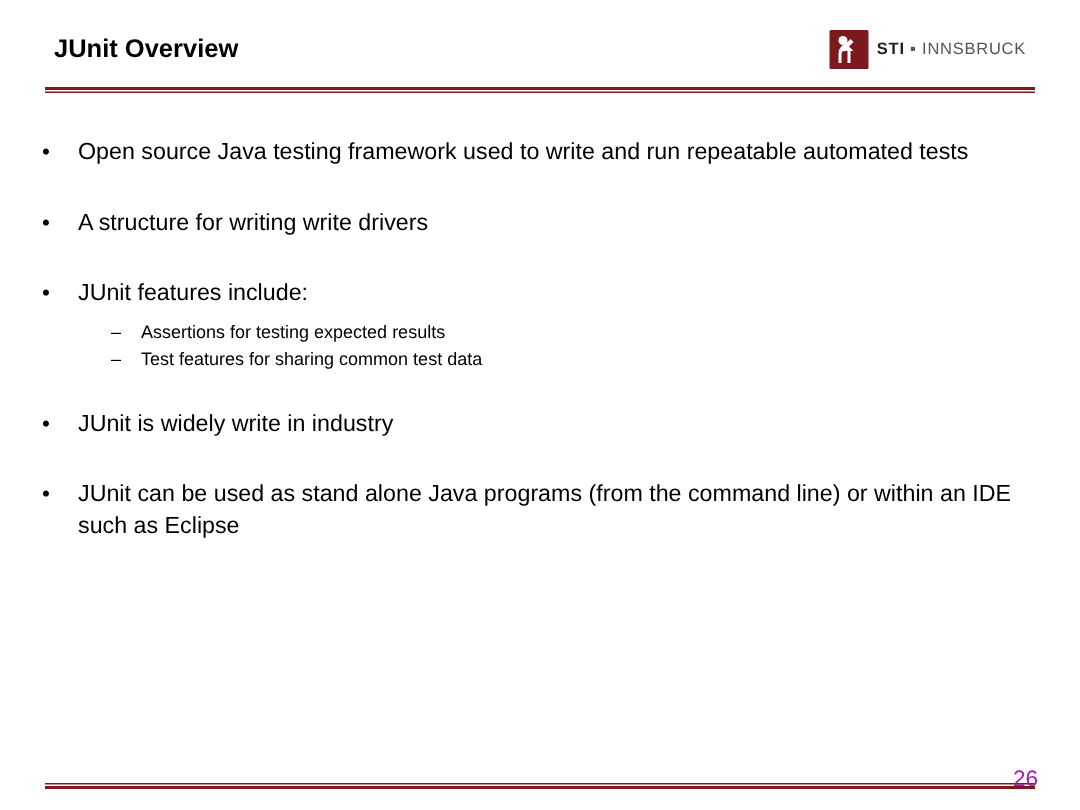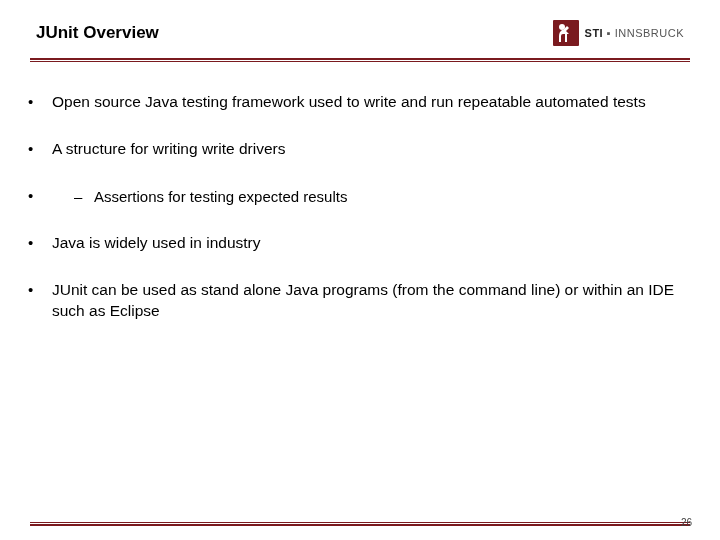--- a/index.html
+++ b/index.html
@@ -73,43 +73,43 @@
     font-size: 15px;
   }
   ul.sub {
     list-style: none;
     padding-left: 22px;
     margin-top: 6px;
   }
   ul.sub > li {
     position: relative;
     padding-left: 20px;
-    font-size: 15px;
+    font-size: 12px;
     line-height: 1.4;
     margin-bottom: 1px;
   }
   ul.sub > li::before {
     content: "–";
     position: absolute;
     left: 0;
     top: 0;
   }
   .footer {
     position: absolute;
     bottom: 14px;
     left: 0;
     right: 0;
   }
   .footer .rule-thin { margin-bottom: 1px; }
   .page-num {
     position: absolute;
     right: 28px;
     bottom: -2px;
-    font-size: 10px;
-    color: #404040;
+    font-size: 15px;
+    color: #a21caf;
   }
 </style>
 </head>
 <body>
 
 <div class="header">
   <div class="title">JUnit Overview</div>
   <div class="logo">
     <div class="logo-box">
       <svg width="22" height="22" viewBox="0 0 22 22">
@@ -125,25 +125,27 @@
 </div>
 
 <div class="rule-thick"></div>
 <div class="rule-thin"></div>
 
 <div class="content">
   <ul class="main">
     <li>Open source Java testing framework used to write and run repeatable automated tests</li>
     <li>A structure for writing write drivers</li>
     <li>
+      <span>JUnit features include:</span>
       <ul class="sub">
         <li>Assertions for testing expected results</li>
+        <li>Test features for sharing common test data</li>
       </ul>
     </li>
-    <li>Java is widely used in industry</li>
+    <li>JUnit is widely write in industry</li>
     <li>JUnit can be used as stand alone Java programs (from the command line) or within an IDE such as Eclipse</li>
   </ul>
 </div>
 
 <div class="footer">
   <div class="rule-thin"></div>
   <div class="rule-thick"></div>
   <div class="page-num">26</div>
 </div>
 

